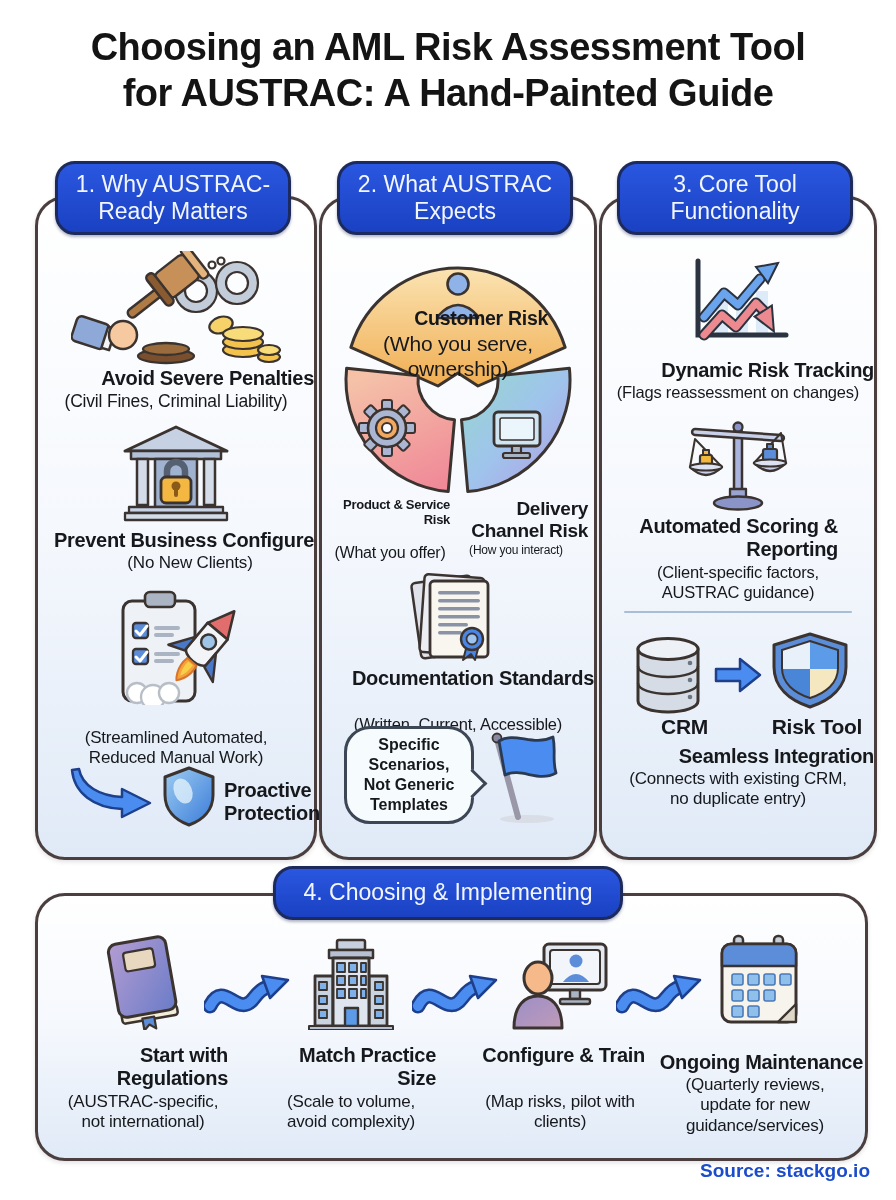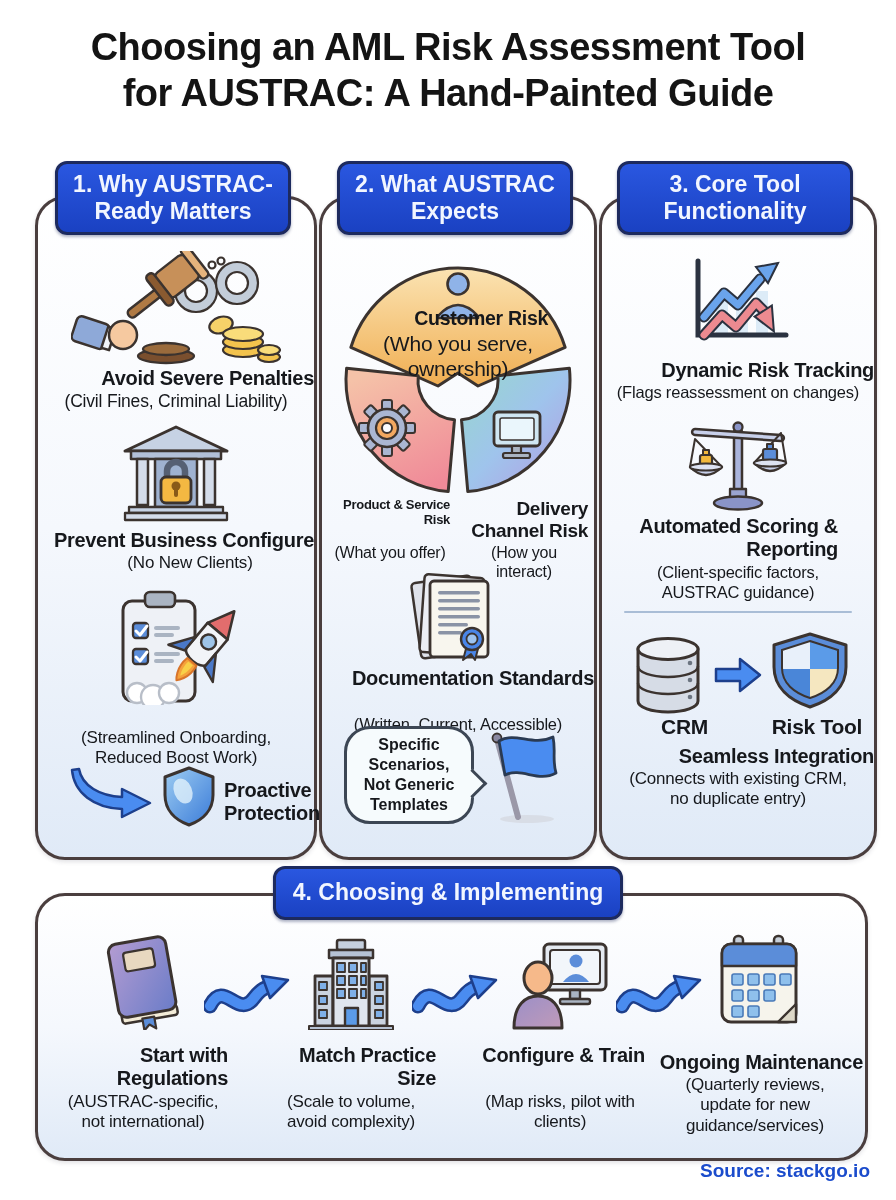--- a/index.html
+++ b/index.html
@@ -3,21 +3,21 @@
 <meta charset="utf-8">
 <style>
   html,body{margin:0;padding:0;background:#ffffff;}
   .canvas{position:relative;width:896px;height:1200px;background:#ffffff;overflow:hidden;
           font-family:"Liberation Sans",sans-serif;color:#16181c;}
   .title{position:absolute;top:24px;left:0;width:896px;text-align:center;
          font-size:38px;font-weight:bold;line-height:1.22;color:#141414;letter-spacing:-0.5px;margin:0;}
   .panel{position:absolute;background:linear-gradient(180deg,#ffffff 0%,#f5f8fd 50%,#e0eaf7 100%);
          border:3.5px solid #4a3e3e;border-radius:30px;box-shadow:0 2px 4px rgba(60,60,80,.15);}
   .pill{position:absolute;background:linear-gradient(180deg,#2a57e0,#1a41c2);
-        border:3px solid #1d2a5e;border-radius:12px;color:#f2f6ff;font-weight:bold;
+        border:3px solid #1d2a5e;border-radius:20px;color:#f2f6ff;font-weight:normal;
         font-size:23px;line-height:1.18;text-align:center;display:flex;align-items:center;
         justify-content:center;padding:7px 10px;box-sizing:border-box;z-index:5;
         box-shadow:0 2px 3px rgba(30,40,90,.35);}
   .t{position:absolute;font-weight:bold;font-size:20px;line-height:1.14;text-align:right;letter-spacing:-0.3px;}
   .s{position:absolute;font-weight:normal;font-size:17px;line-height:1.2;text-align:center;letter-spacing:-0.2px;}
   .ic{position:absolute;}
   .divider{position:absolute;height:2px;background:#a9bdd6;border-radius:2px;}
   .bubble{position:absolute;background:#f6fbfd;border:3px solid #3c4654;border-radius:26px;
           display:flex;align-items:center;justify-content:center;text-align:center;
           font-weight:bold;font-size:16px;line-height:1.25;box-sizing:border-box;}
@@ -110,21 +110,21 @@
           <polygon points="92,58 76,82 92,76" fill="#4a78c8" stroke-width="2.4"></polygon>
           <polygon points="118,58 134,82 118,76" fill="#4a78c8" stroke-width="2.4"></polygon>
           <path d="M99 80 C96 95 105 104 105 104 C105 104 114 95 111 80 Z" fill="#f5a23c" stroke="#d8742a" stroke-width="2"></path>
           <path d="M102 82 C101 92 105 98 105 98 C105 98 109 92 108 82 Z" fill="#f8d048" stroke="none"></path>
         </g>
         <circle cx="36" cy="106" r="10" fill="#ffffff" stroke="#b8bec8" stroke-width="2.4"></circle>
         <circle cx="52" cy="110" r="12" fill="#ffffff" stroke="#b8bec8" stroke-width="2.4"></circle>
         <circle cx="68" cy="106" r="10" fill="#ffffff" stroke="#b8bec8" stroke-width="2.4"></circle>
       </g>
     </svg>
-    <div class="s" style="left:18px;top:529px;width:240px;">(Streamlined Onboarding, Reduced Boost Work)</div>
+    <div class="s" style="left:18px;top:529px;width:240px;">(Streamlined Automated, Reduced Manual Work)</div>
 
     <svg class="ic" style="left:28px;top:566px;" width="95" height="55" viewBox="0 0 95 55">
       <path d="M6 5 C 8 28 28 43 56 44 L56 52 84 38 56 24 56 32 C 34 31 16 21 13 4 Z" fill="#4a8cf0" stroke="#1d3f8c" stroke-width="2.5" stroke-linejoin="round"></path>
     </svg>
     <svg class="ic" style="left:122px;top:566px;" width="58" height="64" viewBox="0 0 58 64">
       <defs>
         <linearGradient id="gsh1" x1="0" y1="0" x2="1" y2="1">
           <stop offset="0" stop-color="#9ecdf2"></stop>
             <stop offset="1" stop-color="#3a7bd8"></stop>
         </linearGradient>
@@ -182,21 +182,21 @@
         <rect x="172" y="184" width="9" height="7" fill="#aab4c2" stroke-width="2.2"></rect>
         <rect x="163" y="191" width="27" height="5" rx="2" fill="#aab4c2" stroke-width="2.2"></rect>
       </g>
     </svg>
     <div class="t" style="left:46px;top:108px;width:180px;font-size:19.5px;">Customer Risk</div>
     <div class="s" style="left:61px;top:132px;width:150px;font-size:21px;font-weight:normal;">(Who you serve, ownership)</div>
 
     <div class="t" style="left:4px;top:299px;width:124px;font-size:13px;">Product &amp; Service Risk</div>
     <div class="s" style="left:0px;top:344px;width:136px;font-size:16px;">(What you offer)</div>
     <div class="t" style="left:142px;top:299px;width:124px;font-size:19px;">Delivery Channel Risk</div>
-    <div class="s" style="left:146px;top:344px;width:112px;font-size:16px;">(How you interact)</div>
+    <div class="s" style="left:138px;top:344px;width:112px;font-size:12px;">(How you interact)</div>
 
     <svg class="ic" style="left:82px;top:368px;" width="100" height="96" viewBox="0 0 100 96">
       <g stroke="#3b332f" stroke-linejoin="round" stroke-linecap="round">
         <rect x="12" y="12" width="60" height="76" rx="4" fill="#dfe2ea" stroke-width="2.5" transform="rotate(-8 42 50)"></rect>
         <rect x="18" y="9" width="60" height="78" rx="4" fill="#eceef4" stroke-width="2.5" transform="rotate(4 48 48)"></rect>
         <rect x="26" y="14" width="58" height="76" rx="4" fill="#f8f6ee" stroke-width="2.8"></rect>
         <g fill="#8a93a5" stroke="none">
           <rect x="34" y="24" width="42" height="3.5" rx="1.7"></rect>
           <rect x="34" y="32" width="42" height="3.5" rx="1.7"></rect>
           <rect x="34" y="40" width="42" height="3.5" rx="1.7"></rect>

